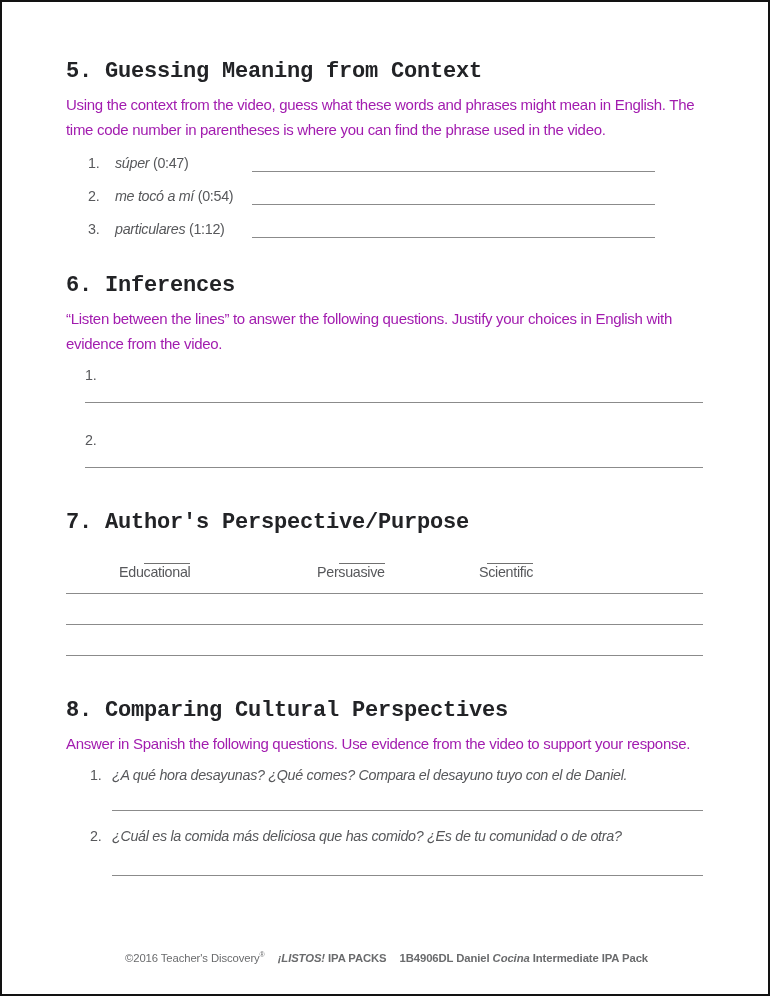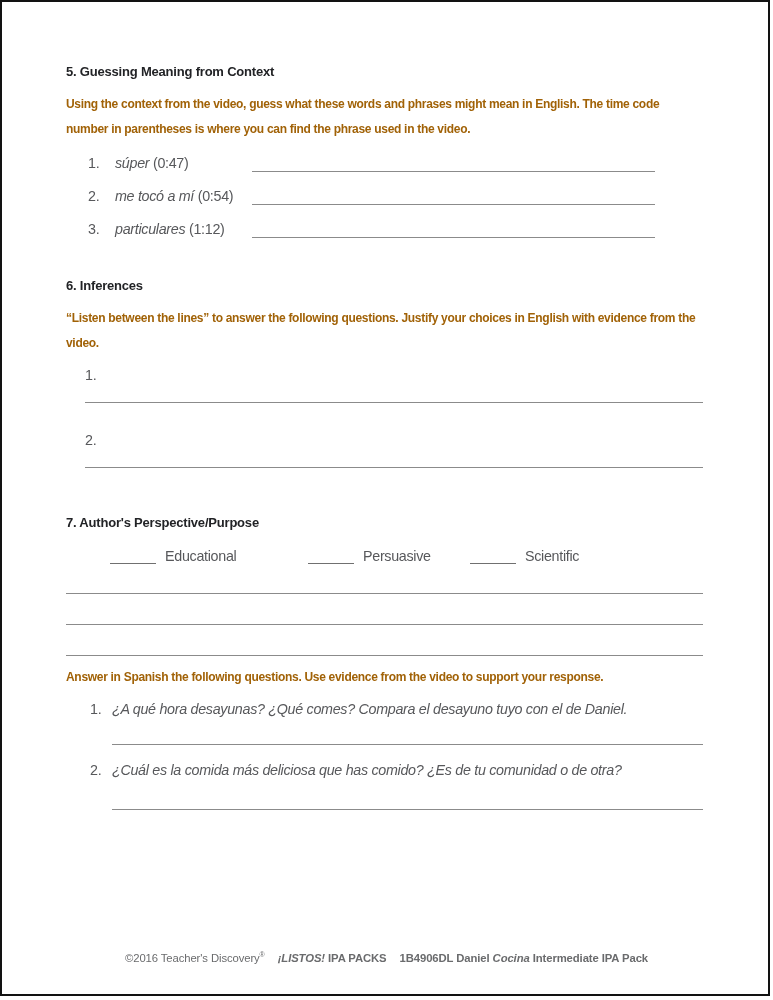--- a/index.html
+++ b/index.html
@@ -14,28 +14,27 @@
   .frame {
     position:absolute; left:0; top:0; right:3px; bottom:4px;
     border:2px solid #121212;
     pointer-events:none;
   }
   .content {
     position:absolute; left:66px; top:0; width:637px;
   }
   .sec-title {
     margin:0;
-    font-size:13px; font-weight:700; line-height:22px;
-    color:#222326; letter-spacing:-0.2px;
+    font-size:22px; font-weight:700; line-height:22px;
+    color:#222326; letter-spacing:-0.2px;font-family:Liberation Mono, monospace;
   }
   .instr {
     margin:9px 0 0 0;
-    font-size:12px; line-height:25px; letter-spacing:-0.3px;
-    color:#a16207;
-    font-weight:bold;
+    font-size:15px; line-height:25px; letter-spacing:-0.3px;
+    color:#a21caf;
   }
   
   .s5-list { margin-top:12px; }
   .s5-row {
     display:flex; align-items:stretch;
     margin-left:22px; margin-top:15px;
     font-size:14.3px; line-height:18px; letter-spacing:-0.3px;
   }
   .s5-row:first-child { margin-top:0; }
   .num { flex:none; width:27px; }
@@ -53,21 +52,21 @@
   .q-num { flex:none; width:28px; }
   .answer-line {
     margin-left:19px; margin-top:18px; height:0;
     border-bottom:1.5px solid #8b8b8b;
   }
   .gap28 { margin-top:28px; }
   
   .opts { position:relative; height:20px; margin-top:14px; }
   .opt {
     position:absolute; top:0; display:flex; align-items:flex-end;
-    font-size:14.3px; letter-spacing:-0.3px;
+    font-size:14.3px; letter-spacing:-0.3px;flex-direction:column;
   }
   .opt-1 { left:44px; } .opt-2 { left:242px; } .opt-3 { left:404px; }
   .opt-blank { width:46px; height:15px; border-bottom:1.4px solid #707070; }
   .opt-label { margin-left:9px; line-height:16px; }
   .full-line { height:0; border-bottom:1.5px solid #8b8b8b; }
   .fl-1 { margin-top:25px; }
   .fl-n { margin-top:30px; }
   
   .s8-row { margin-left:24px; font-style:italic; }
   .s8-row .q-num { width:22px; font-style:normal; }
@@ -146,20 +145,21 @@
           <span class="opt-blank"></span>
           <span class="opt-label">Scientific</span>
         </div>
       </div>
       <div class="full-line fl-1"></div>
       <div class="full-line fl-n"></div>
       <div class="full-line fl-n"></div>
     </section>
 
     <section>
+      <h2 class="sec-title mt-sec8">8. Comparing Cultural Perspectives</h2>
       <p class="instr">Answer in Spanish the following questions. Use evidence from the video to support your response.</p>
       <div class="q-row s8-row">
         <span class="q-num">1.</span>
         <span>¿A qué hora desayunas? ¿Qué comes? Compara el desayuno tuyo con el de Daniel.</span>
       </div>
       <div class="s8-line"></div>
       <div class="q-row s8-row" style="margin-top:16px;">
         <span class="q-num">2.</span>
         <span>¿Cuál es la comida más deliciosa que has comido? ¿Es de tu comunidad o de otra?</span>
       </div>

